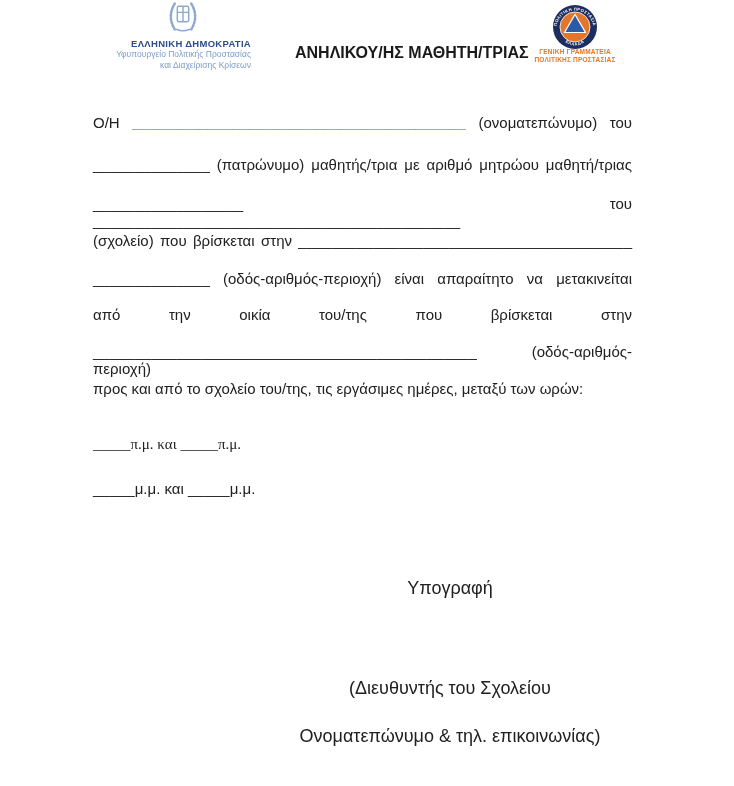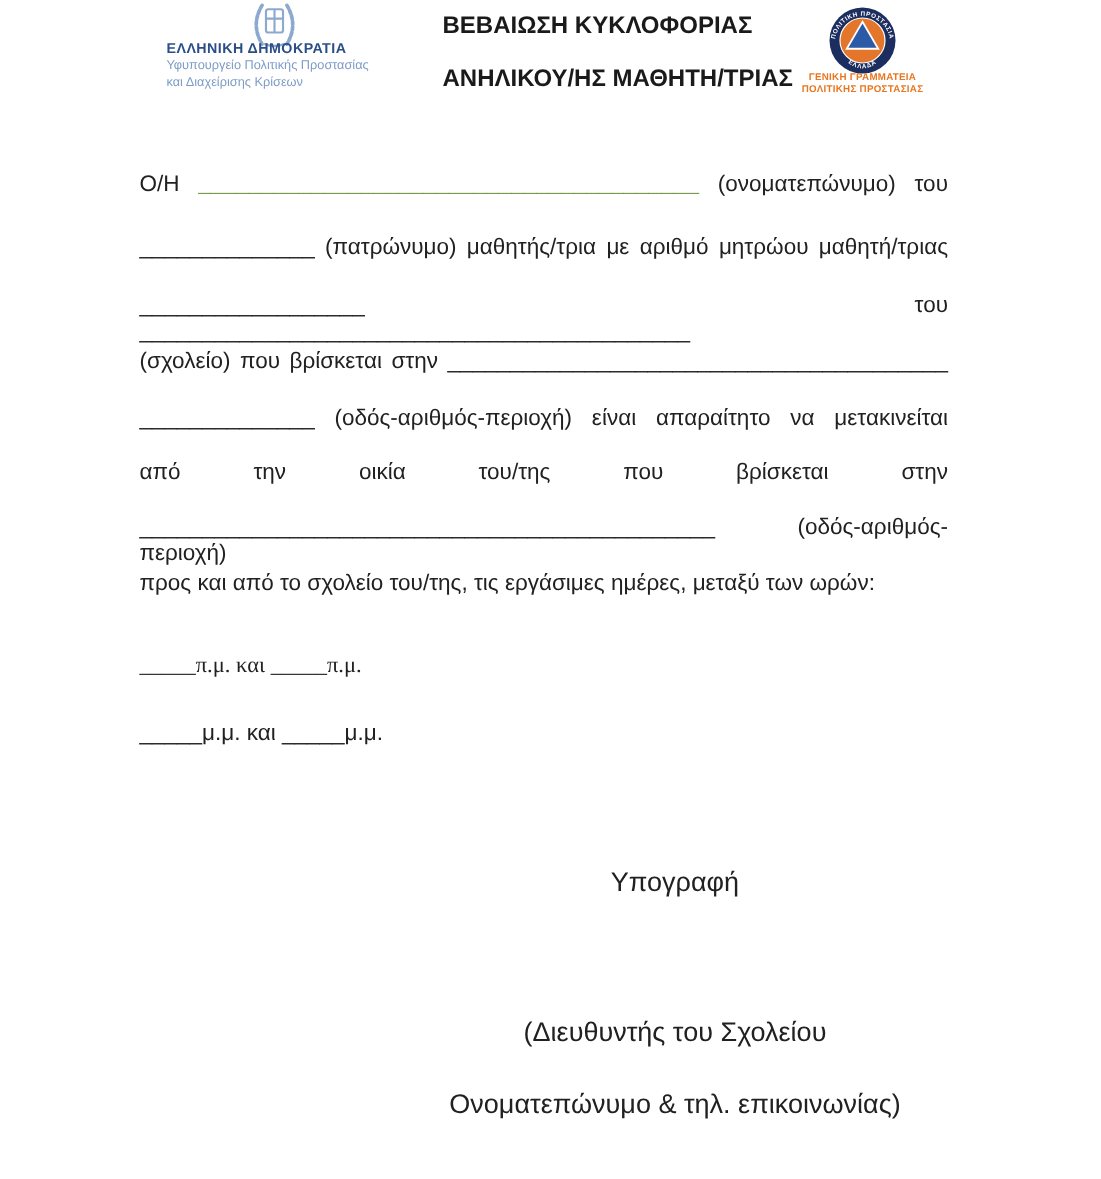--- a/index.html
+++ b/index.html
@@ -7,21 +7,21 @@
     position: relative;
     width: 734px;
     height: 786px;
     background: #ffffff;
     font-family: "Liberation Sans", sans-serif;
     color: #212121;
     overflow: hidden;
   }
   
   .emblem-left { position: absolute; left: 161px; top: 1px; width: 44px; height: 31px; }
-  .ministry-block { position: absolute; left: 111px; top: 27px; width: 140px; text-align: left; }
+  .ministry-block { position: absolute; left: 111px; top: 38px; width: 140px; text-align: right; }
   .ministry-name { font-size: 9.5px; font-weight: bold; color: #2b4e87; letter-spacing: 0.3px; line-height: 11px; }
   .ministry-sub  { font-size: 8.5px; color: #7d9cc7; line-height: 10.5px; }
   .title-line1 { position: absolute; left: 295px; top: 9px;  font-size: 16px; font-weight: bold; color: #1a1a1a; }
   .title-line2 { position: absolute; left: 295px; top: 44px; font-size: 16px; font-weight: bold; color: #1a1a1a; }
   .cp-seal { position: absolute; left: 552px; top: 4px; width: 46px; height: 46px; }
   .cp-caption { position: absolute; left: 530px; top: 48px; width: 90px; text-align: center;
                 font-size: 6.5px; font-weight: bold; color: #e87722; line-height: 7.5px; letter-spacing: 0.2px; }
   
   .bline { position: absolute; left: 93px; width: 539px; height: 20px; font-size: 15px; color: #212121; white-space: normal; }
   .jline { text-align: justify; text-align-last: justify; }
@@ -58,21 +58,20 @@
       <path d="M14,27.5 Q20,30 26,27.5" stroke-width="1.6"></path>
     </g>
   </svg>
 
   <div class="ministry-block">
     <div class="ministry-name">ΕΛΛΗΝΙΚΗ ΔΗΜΟΚΡΑΤΙΑ</div>
     <div class="ministry-sub">Υφυπουργείο Πολιτικής Προστασίας</div>
     <div class="ministry-sub">και Διαχείρισης Κρίσεων</div>
   </div>
 
-  <div class="title-line1">ΒΕΒΑΙΩΣΗ ΚΥΚΛΟΦΟΡΙΑΣ</div>
   <div class="title-line2">ΑΝΗΛΙΚΟΥ/ΗΣ ΜΑΘΗΤΗ/ΤΡΙΑΣ</div>
 
   <svg class="cp-seal" viewBox="0 0 46 46">
     <defs>
       <path id="cpTop" d="M4.5,25 A18.5,18.5 0 0 1 41.5,25"></path>
       <path id="cpBot" d="M8.5,27 A14.5,14.5 0 0 0 37.5,27"></path>
     </defs>
     <circle cx="23" cy="23" r="22" fill="#1b2e5f"></circle>
     <circle cx="23" cy="23" r="15" fill="#e4762c" stroke="#ffffff" stroke-width="0.8"></circle>
     <polygon points="23,10.5 33.5,28.5 12.5,28.5" fill="#2b5aa7" stroke="#ffffff" stroke-width="1.2"></polygon>

